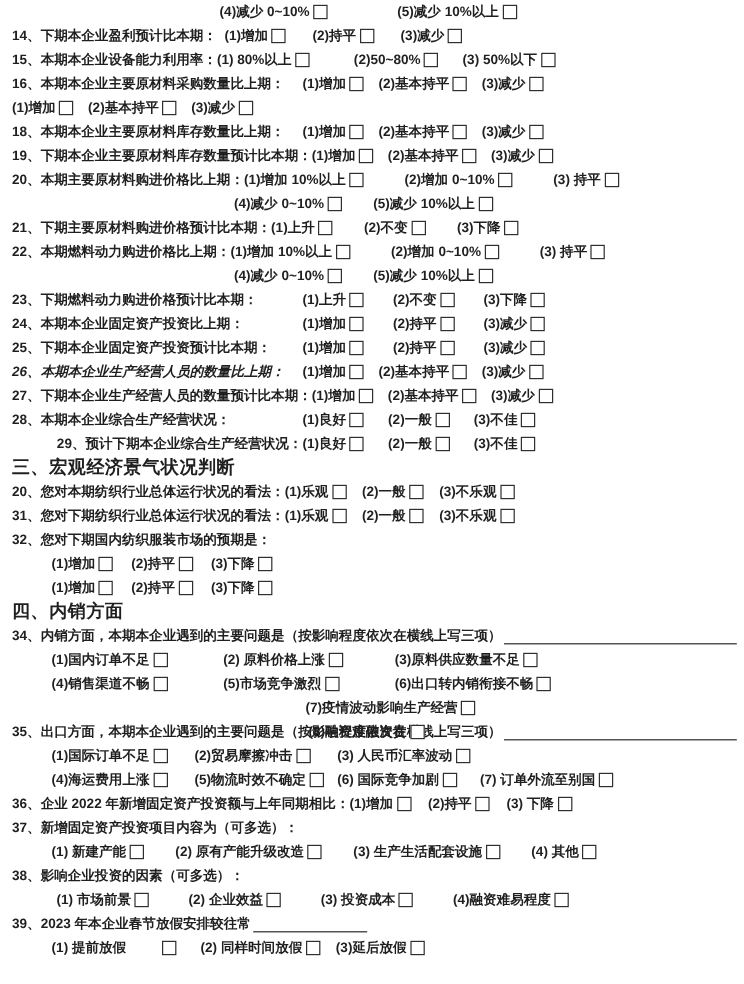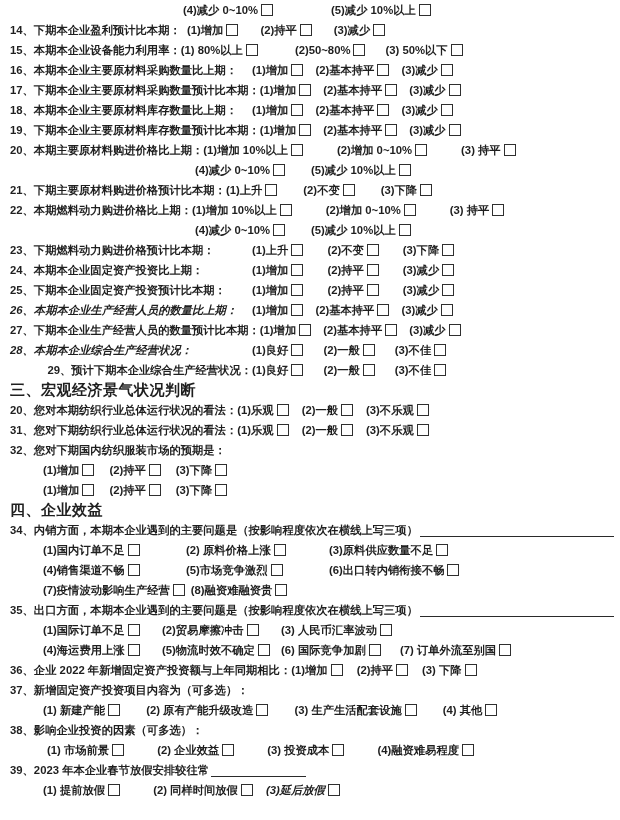--- a/index.html
+++ b/index.html
@@ -31,49 +31,49 @@
   .uline.short{flex:none;width:95px;margin-left:2px;}
 </style>
 </head>
 <body>
 
 <div class="page" id="doc">
     <div class="row" style="padding-left: 173px;"><span class="opt" style="margin-right: 58px;"><span>(4)减少 0~10%</span><span class="cb"></span></span><span class="opt" style="margin-right: 58px;"><span>(5)减少 10%以上</span><span class="cb"></span></span></div>
     <div class="row"><span class="qlabel" style="min-width: 177px;">14、下期本企业盈利预计比本期：</span><span class="opt" style="margin-right: 22px;"><span>(1)增加</span><span class="cb"></span></span><span class="opt" style="margin-right: 22px;"><span>(2)持平</span><span class="cb"></span></span><span class="opt" style="margin-right: 22px;"><span>(3)减少</span><span class="cb"></span></span></div>
     <div class="row"><span class="qlabel">15、本期本企业设备能力利用率：</span><span class="opt" style="margin-right: 20px;"><span>(1) 80%以上</span><span class="cb"></span></span><span class="opt" style="margin-right: 20px; margin-left: 17px;"><span>(2)50~80%</span><span class="cb"></span></span><span class="opt" style="margin-right: 20px;"><span>(3) 50%以下</span><span class="cb"></span></span></div>
     <div class="row"><span class="qlabel" style="min-width: 242px;">16、本期本企业主要原材料采购数量比上期：</span><span class="opt" style="margin-right: 12px;"><span>(1)增加</span><span class="cb"></span></span><span class="opt" style="margin-right: 12px;"><span>(2)基本持平</span><span class="cb"></span></span><span class="opt" style="margin-right: 12px;"><span>(3)减少</span><span class="cb"></span></span></div>
-    <div class="row"><span class="qlabel" style="min-width: 242px;">17、下期本企业主要原材料采购数量预计比本期：</span><span class="opt" style="margin-right: 12px;"><span>(1)增加</span><span class="cb"></span></span><span class="opt" style="margin-right: 12px;"><span>(2)基本持平</span><span class="cb"></span></span><span class="opt" style="margin-right: 12px;"><span>(3)减少</span><span class="cb"></span></span></div>
+    <div class="row"><span class="opt" style="margin-right: 12px;"><span>(1)增加</span><span class="cb"></span></span><span class="opt" style="margin-right: 12px;"><span>(2)基本持平</span><span class="cb"></span></span><span class="opt" style="margin-right: 12px;"><span>(3)减少</span><span class="cb"></span></span></div>
     <div class="row"><span class="qlabel" style="min-width: 242px;">18、本期本企业主要原材料库存数量比上期：</span><span class="opt" style="margin-right: 12px;"><span>(1)增加</span><span class="cb"></span></span><span class="opt" style="margin-right: 12px;"><span>(2)基本持平</span><span class="cb"></span></span><span class="opt" style="margin-right: 12px;"><span>(3)减少</span><span class="cb"></span></span></div>
     <div class="row"><span class="qlabel" style="min-width: 242px;">19、下期本企业主要原材料库存数量预计比本期：</span><span class="opt" style="margin-right: 12px;"><span>(1)增加</span><span class="cb"></span></span><span class="opt" style="margin-right: 12px;"><span>(2)基本持平</span><span class="cb"></span></span><span class="opt" style="margin-right: 12px;"><span>(3)减少</span><span class="cb"></span></span></div>
     <div class="row"><span class="qlabel">20、本期主要原材料购进价格比上期：</span><span class="opt" style="margin-right: 34px;"><span>(1)增加 10%以上</span><span class="cb"></span></span><span class="opt" style="margin-right: 34px;"><span>(2)增加 0~10%</span><span class="cb"></span></span><span class="opt" style="margin-right: 34px;"><span>(3) 持平</span><span class="cb"></span></span></div>
     <div class="row" style="padding-left: 185px;"><span class="opt" style="margin-right: 26px;"><span>(4)减少 0~10%</span><span class="cb"></span></span><span class="opt" style="margin-right: 26px;"><span>(5)减少 10%以上</span><span class="cb"></span></span></div>
     <div class="row"><span class="qlabel">21、下期主要原材料购进价格预计比本期：</span><span class="opt" style="margin-right: 26px;"><span>(1)上升</span><span class="cb"></span></span><span class="opt" style="margin-right: 26px;"><span>(2)不变</span><span class="cb"></span></span><span class="opt" style="margin-right: 26px;"><span>(3)下降</span><span class="cb"></span></span></div>
     <div class="row"><span class="qlabel">22、本期燃料动力购进价格比上期：</span><span class="opt" style="margin-right: 34px;"><span>(1)增加 10%以上</span><span class="cb"></span></span><span class="opt" style="margin-right: 34px;"><span>(2)增加 0~10%</span><span class="cb"></span></span><span class="opt" style="margin-right: 34px;"><span>(3) 持平</span><span class="cb"></span></span></div>
     <div class="row" style="padding-left: 185px;"><span class="opt" style="margin-right: 26px;"><span>(4)减少 0~10%</span><span class="cb"></span></span><span class="opt" style="margin-right: 26px;"><span>(5)减少 10%以上</span><span class="cb"></span></span></div>
     <div class="row"><span class="qlabel" style="min-width: 242px;">23、下期燃料动力购进价格预计比本期：</span><span class="opt" style="margin-right: 24px;"><span>(1)上升</span><span class="cb"></span></span><span class="opt" style="margin-right: 24px;"><span>(2)不变</span><span class="cb"></span></span><span class="opt" style="margin-right: 24px;"><span>(3)下降</span><span class="cb"></span></span></div>
     <div class="row"><span class="qlabel" style="min-width: 242px;">24、本期本企业固定资产投资比上期：</span><span class="opt" style="margin-right: 24px;"><span>(1)增加</span><span class="cb"></span></span><span class="opt" style="margin-right: 24px;"><span>(2)持平</span><span class="cb"></span></span><span class="opt" style="margin-right: 24px;"><span>(3)减少</span><span class="cb"></span></span></div>
     <div class="row"><span class="qlabel" style="min-width: 242px;">25、下期本企业固定资产投资预计比本期：</span><span class="opt" style="margin-right: 24px;"><span>(1)增加</span><span class="cb"></span></span><span class="opt" style="margin-right: 24px;"><span>(2)持平</span><span class="cb"></span></span><span class="opt" style="margin-right: 24px;"><span>(3)减少</span><span class="cb"></span></span></div>
     <div class="row"><span class="qlabel" style="min-width: 242px; font-style: italic;">26、本期本企业生产经营人员的数量比上期：</span><span class="opt" style="margin-right: 12px;"><span>(1)增加</span><span class="cb"></span></span><span class="opt" style="margin-right: 12px;"><span>(2)基本持平</span><span class="cb"></span></span><span class="opt" style="margin-right: 12px;"><span>(3)减少</span><span class="cb"></span></span></div>
     <div class="row"><span class="qlabel" style="min-width: 242px;">27、下期本企业生产经营人员的数量预计比本期：</span><span class="opt" style="margin-right: 12px;"><span>(1)增加</span><span class="cb"></span></span><span class="opt" style="margin-right: 12px;"><span>(2)基本持平</span><span class="cb"></span></span><span class="opt" style="margin-right: 12px;"><span>(3)减少</span><span class="cb"></span></span></div>
-    <div class="row"><span class="qlabel" style="min-width: 242px; font-style: italic;">28、本期本企业综合生产经营状况：</span><span class="opt" style="margin-right: 20px;"><span>(1)良好</span><span class="cb"></span></span><span class="opt" style="margin-right: 20px;"><span>(2)一般</span><span class="cb"></span></span><span class="opt" style="margin-right: 20px;"><span>(3)不佳</span><span class="cb"></span></span></div>
+    <div class="row"><span class="qlabel" style="min-width: 242px;">28、本期本企业综合生产经营状况：</span><span class="opt" style="margin-right: 20px;"><span>(1)良好</span><span class="cb"></span></span><span class="opt" style="margin-right: 20px;"><span>(2)一般</span><span class="cb"></span></span><span class="opt" style="margin-right: 20px;"><span>(3)不佳</span><span class="cb"></span></span></div>
     <div class="row"><span class="qlabel" style="min-width: 242px; text-align: right;">29、预计下期本企业综合生产经营状况：</span><span class="opt" style="margin-right: 20px;"><span>(1)良好</span><span class="cb"></span></span><span class="opt" style="margin-right: 20px;"><span>(2)一般</span><span class="cb"></span></span><span class="opt" style="margin-right: 20px;"><span>(3)不佳</span><span class="cb"></span></span></div>
     <div class="row section"><span class="qlabel">三、宏观经济景气状况判断</span></div>
     <div class="row"><span class="qlabel" style="min-width: 226px;">20、您对本期纺织行业总体运行状况的看法：</span><span class="opt" style="margin-right: 13px;"><span>(1)乐观</span><span class="cb"></span></span><span class="opt" style="margin-right: 13px;"><span>(2)一般</span><span class="cb"></span></span><span class="opt" style="margin-right: 13px;"><span>(3)不乐观</span><span class="cb"></span></span></div>
     <div class="row"><span class="qlabel" style="min-width: 226px;">31、您对下期纺织行业总体运行状况的看法：</span><span class="opt" style="margin-right: 13px;"><span>(1)乐观</span><span class="cb"></span></span><span class="opt" style="margin-right: 13px;"><span>(2)一般</span><span class="cb"></span></span><span class="opt" style="margin-right: 13px;"><span>(3)不乐观</span><span class="cb"></span></span></div>
     <div class="row"><span class="qlabel">32、您对下期国内纺织服装市场的预期是：</span></div>
     <div class="row" style="padding-left: 33px;"><span class="opt" style="margin-right: 15px;"><span>(1)增加</span><span class="cb"></span></span><span class="opt" style="margin-right: 15px;"><span>(2)持平</span><span class="cb"></span></span><span class="opt" style="margin-right: 15px;"><span>(3)下降</span><span class="cb"></span></span></div>
     <div class="row" style="padding-left: 33px;"><span class="opt" style="margin-right: 15px;"><span>(1)增加</span><span class="cb"></span></span><span class="opt" style="margin-right: 15px;"><span>(2)持平</span><span class="cb"></span></span><span class="opt" style="margin-right: 15px;"><span>(3)下降</span><span class="cb"></span></span></div>
-    <div class="row section"><span class="qlabel">四、企业效益</span></div>
+    <div class="row section"><span class="qlabel">四、内销方面</span></div>
     <div class="row"><span class="qlabel">34、内销方面，本期本企业遇到的主要问题是（按影响程度依次在横线上写三项）</span><span class="uline fill"></span></div>
     <div class="row" style="padding-left: 33px;"><span class="opt" style="min-width: 137px; margin-right: 6px;"><span>(1)国内订单不足</span><span class="cb"></span></span><span class="opt" style="min-width: 137px; margin-right: 6px;"><span>(2) 原料价格上涨</span><span class="cb"></span></span><span class="opt" style="min-width: 137px; margin-right: 6px;"><span>(3)原料供应数量不足</span><span class="cb"></span></span></div>
     <div class="row" style="padding-left: 33px;"><span class="opt" style="min-width: 137px; margin-right: 6px;"><span>(4)销售渠道不畅</span><span class="cb"></span></span><span class="opt" style="min-width: 137px; margin-right: 6px;"><span>(5)市场竞争激烈</span><span class="cb"></span></span><span class="opt" style="min-width: 137px; margin-right: 6px;"><span>(6)出口转内销衔接不畅</span><span class="cb"></span></span></div>
-    <div class="row" style="padding-left: 33px;"><span class="opt" style="min-width: 137px; margin-right: 6px;"><span>(7)疫情波动影响生产经营</span><span class="cb"></span></span><span class="opt" style="min-width: 137px; margin-right: 6px;"><span>(8)融资难融资贵</span><span class="cb"></span></span></div>
+    <div class="row" style="padding-left: 33px; flex-direction: column;"><span class="opt" style="min-width: 137px; margin-right: 6px;"><span>(7)疫情波动影响生产经营</span><span class="cb"></span></span><span class="opt" style="min-width: 137px; margin-right: 6px;"><span>(8)融资难融资贵</span><span class="cb"></span></span></div>
     <div class="row"><span class="qlabel">35、出口方面，本期本企业遇到的主要问题是（按影响程度依次在横线上写三项）</span><span class="uline fill"></span></div>
     <div class="row" style="padding-left: 33px;"><span class="opt" style="min-width: 113px; margin-right: 6px;"><span>(1)国际订单不足</span><span class="cb"></span></span><span class="opt" style="min-width: 113px; margin-right: 6px;"><span>(2)贸易摩擦冲击</span><span class="cb"></span></span><span class="opt" style="min-width: 113px; margin-right: 6px;"><span>(3) 人民币汇率波动</span><span class="cb"></span></span></div>
     <div class="row" style="padding-left: 33px;"><span class="opt" style="min-width: 113px; margin-right: 6px;"><span>(4)海运费用上涨</span><span class="cb"></span></span><span class="opt" style="min-width: 113px; margin-right: 6px;"><span>(5)物流时效不确定</span><span class="cb"></span></span><span class="opt" style="min-width: 113px; margin-right: 6px;"><span>(6) 国际竞争加剧</span><span class="cb"></span></span><span class="opt" style="min-width: 113px; margin-right: 6px;"><span>(7) 订单外流至别国</span><span class="cb"></span></span></div>
     <div class="row"><span class="qlabel">36、企业 2022 年新增固定资产投资额与上年同期相比：</span><span class="opt" style="margin-right: 14px;"><span>(1)增加</span><span class="cb"></span></span><span class="opt" style="margin-right: 14px;"><span>(2)持平</span><span class="cb"></span></span><span class="opt" style="margin-right: 14px;"><span>(3) 下降</span><span class="cb"></span></span></div>
     <div class="row"><span class="qlabel">37、新增固定资产投资项目内容为（可多选）：</span></div>
     <div class="row" style="padding-left: 33px;"><span class="opt" style="margin-right: 26px;"><span>(1) 新建产能</span><span class="cb"></span></span><span class="opt" style="margin-right: 26px;"><span>(2) 原有产能升级改造</span><span class="cb"></span></span><span class="opt" style="margin-right: 26px;"><span>(3) 生产生活配套设施</span><span class="cb"></span></span><span class="opt" style="margin-right: 26px;"><span>(4) 其他</span><span class="cb"></span></span></div>
     <div class="row"><span class="qlabel">38、影响企业投资的因素（可多选）：</span></div>
     <div class="row" style="padding-left: 37px;"><span class="opt" style="margin-right: 33px;"><span>(1) 市场前景</span><span class="cb"></span></span><span class="opt" style="margin-right: 33px;"><span>(2) 企业效益</span><span class="cb"></span></span><span class="opt" style="margin-right: 33px;"><span>(3) 投资成本</span><span class="cb"></span></span><span class="opt" style="margin-right: 33px;"><span>(4)融资难易程度</span><span class="cb"></span></span></div>
     <div class="row"><span class="qlabel">39、2023 年本企业春节放假安排较往常</span><span class="uline short"></span></div>
-    <div class="row" style="padding-left: 33px;"><span class="opt" style="margin-right: 13px;"><span>(1) 提前放假</span><span class="cb"></span></span><span class="opt" style="margin-right: 13px; margin-left: 20px;"><span>(2) 同样时间放假</span><span class="cb"></span></span><span class="opt" style="margin-right: 13px; font-style: italic;"><span>(3)延后放假</span><span class="cb"></span></span></div>
+    <div class="row" style="padding-left: 33px;"><span class="opt" style=" gap: 27px;"><span>(1) 提前放假</span><span class="cb"></span></span><span class="opt" style="margin-right: 13px; margin-left: 20px;"><span>(2) 同样时间放假</span><span class="cb"></span></span><span class="opt" style="margin-right: 13px;"><span>(3)延后放假</span><span class="cb"></span></span></div>
   </div>
 
 </body></html>

